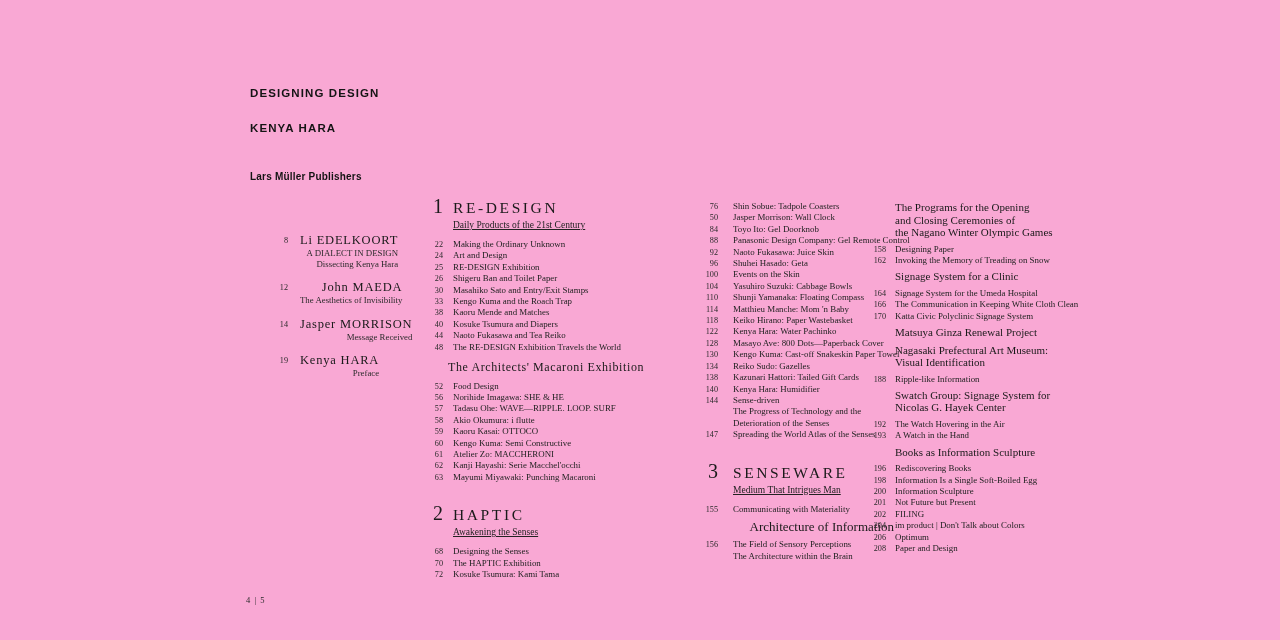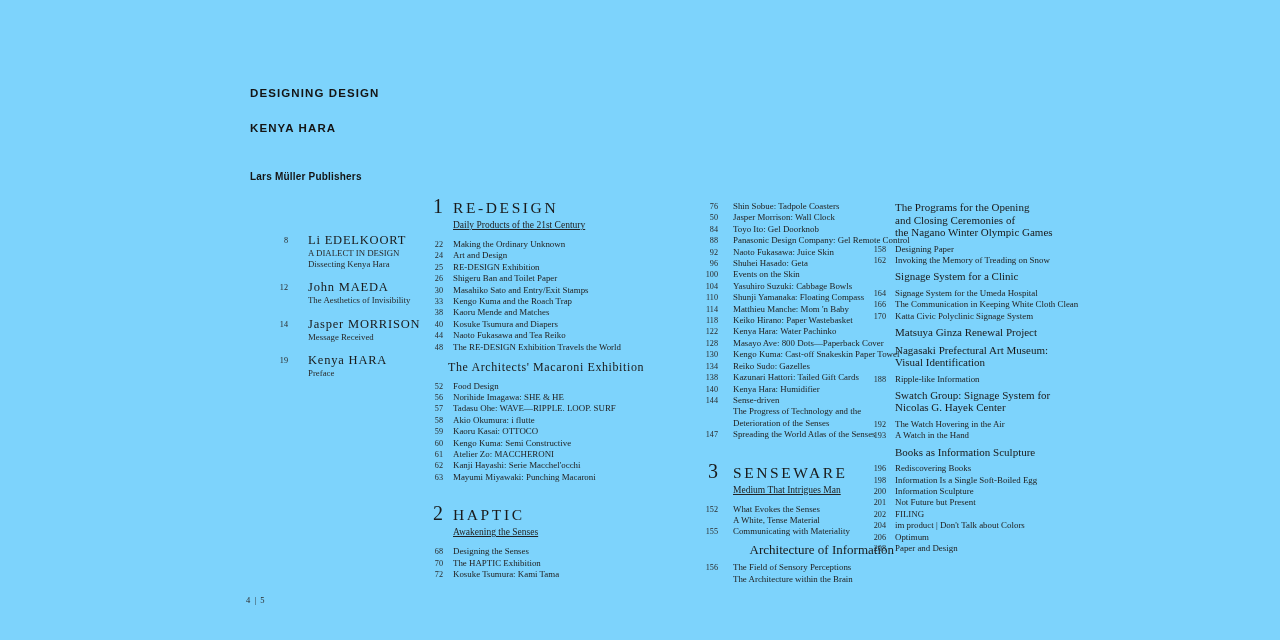--- a/index.html
+++ b/index.html
@@ -1,35 +1,35 @@
 <!DOCTYPE html>
 <html><head>
 <meta charset="utf-8">
 <style>
   html,body { margin:0; padding:0; background:#ffffff; }
   .page {
-    position:relative; width:1280px; height:640px; background:#7dd3fc;
+    position:relative; width:1280px; height:640px; background:#f9a8d4;
     font-family:"Liberation Serif", serif; color:#1f1f1f; overflow:hidden;
   }
 
   
   .brand-line {
     position:absolute; left:250px;
     font-family:"Liberation Sans", sans-serif; font-weight:bold;
     color:#141414; white-space:nowrap;
   }
   .brand-title     { top:87px;  font-size:11.5px; letter-spacing:1.1px; }
   .brand-author    { top:122px; font-size:11.5px; letter-spacing:1.1px; }
   .brand-publisher { top:171px; font-size:10px; letter-spacing:0.2px; }
 
   
   .forewords { position:absolute; left:277px; top:233px; width:200px; }
   .fw { display:flex; margin-bottom:10px; }
   .fw-num { width:11px; text-align:right; font-size:8.2px; line-height:15px; color:#2a2a2a; }
-  .fw-body { margin-left:20px; }
+  .fw-body { margin-left:12px;text-align:right; }
   .fw-name { font-size:12.5px; line-height:15px; letter-spacing:0.8px; white-space:nowrap; color:#1a1a1a; }
   .fw-line { font-size:8.8px; line-height:11.2px; white-space:nowrap; color:#2a2a2a; }
 
   
   .col { position:absolute; }
   .col-a { left:428px; top:196px; width:255px; --numw:15px; --gap:10px; }
   .col-b { left:699px; top:201px; width:195px; --numw:19px; --gap:15px; }
   .col-c { left:860px; top:197px; width:210px; --numw:26px; --gap:9px;  }
 
   .section { margin-bottom:8px; }
@@ -371,27 +371,20 @@
       </div>
       <div class="section">
         <div class="sec-line1">
           <span class="sec-num">3</span>
           <span class="sec-title">SENSEWARE</span>
         </div>
         <div class="sec-sub">Medium That Intrigues Man</div>
       </div>
       <div class="entries">
         <div class="row">
-          <span class="row-num">152</span>
-          <div class="row-txt">
-            <div class="txt-line">What Evokes the Senses</div>
-            <div class="txt-line">A White, Tense Material</div>
-          </div>
-        </div>
-        <div class="row">
           <span class="row-num">155</span>
           <div class="row-txt">
             <div class="txt-line">Communicating with Materiality</div>
           </div>
         </div>
       </div>
       <div class="subheading">
         <div class="subheading-line">Architecture of Information</div>
       </div>
       <div class="entries">

